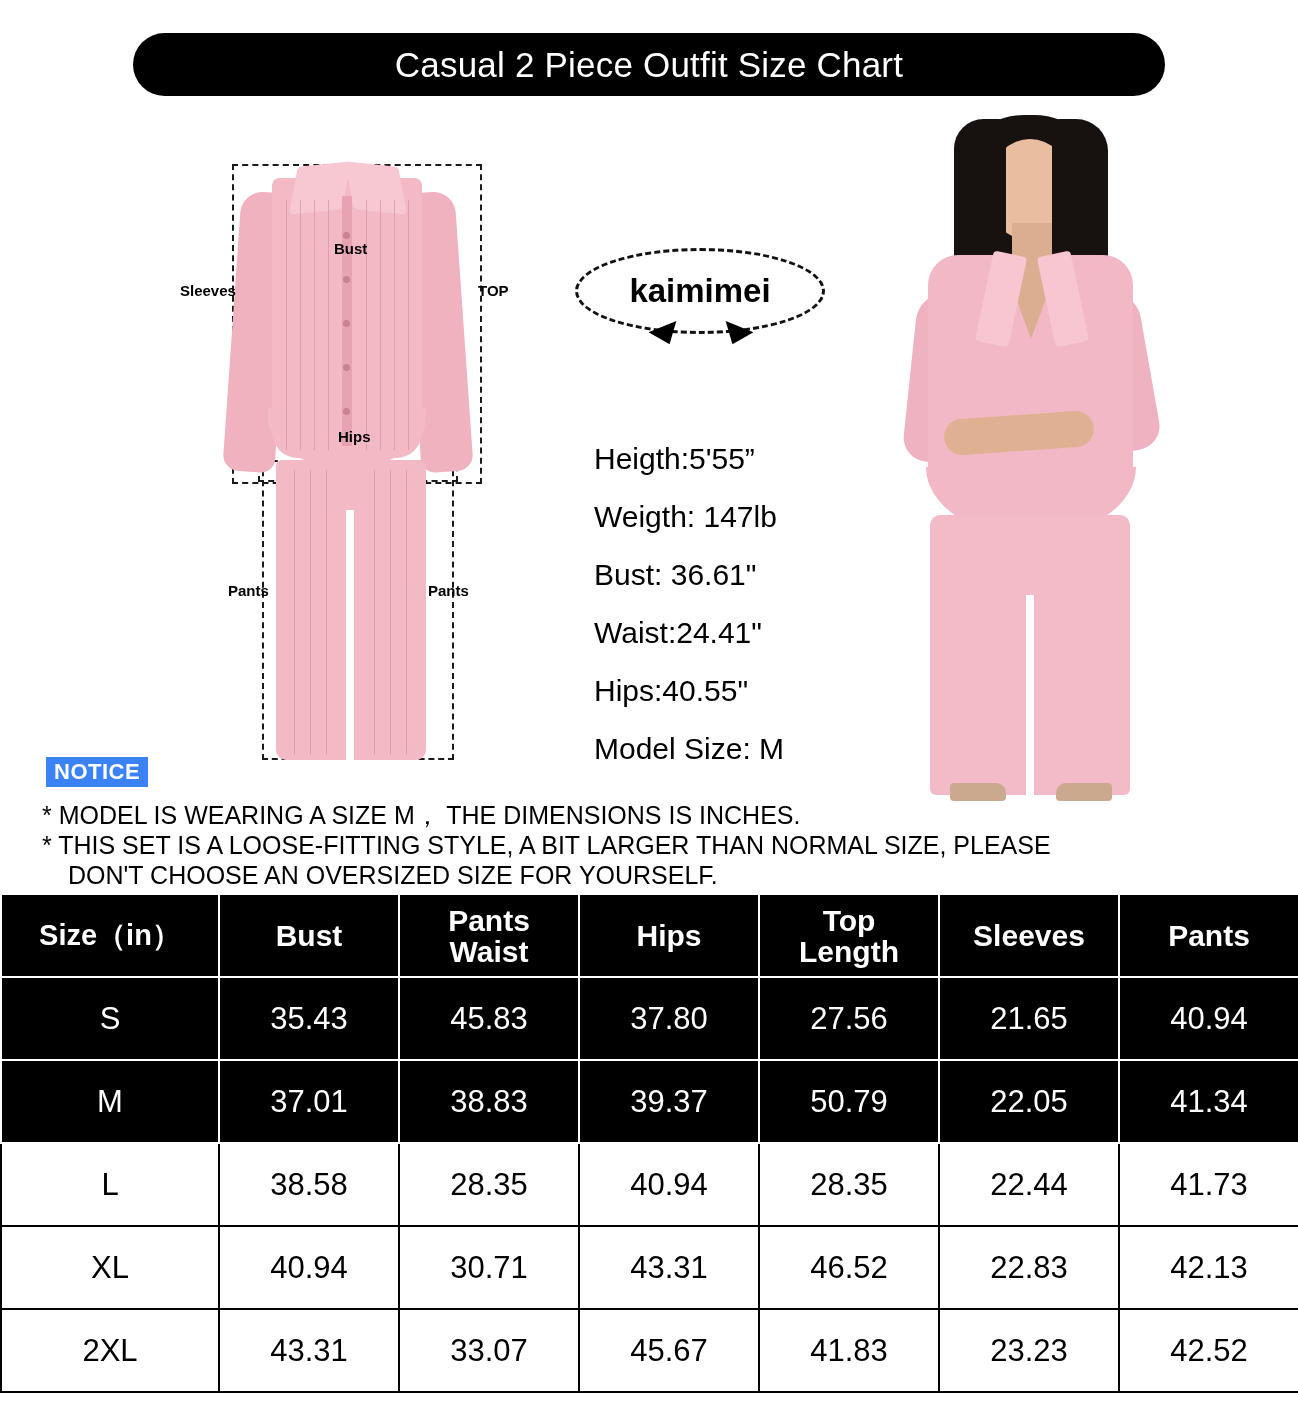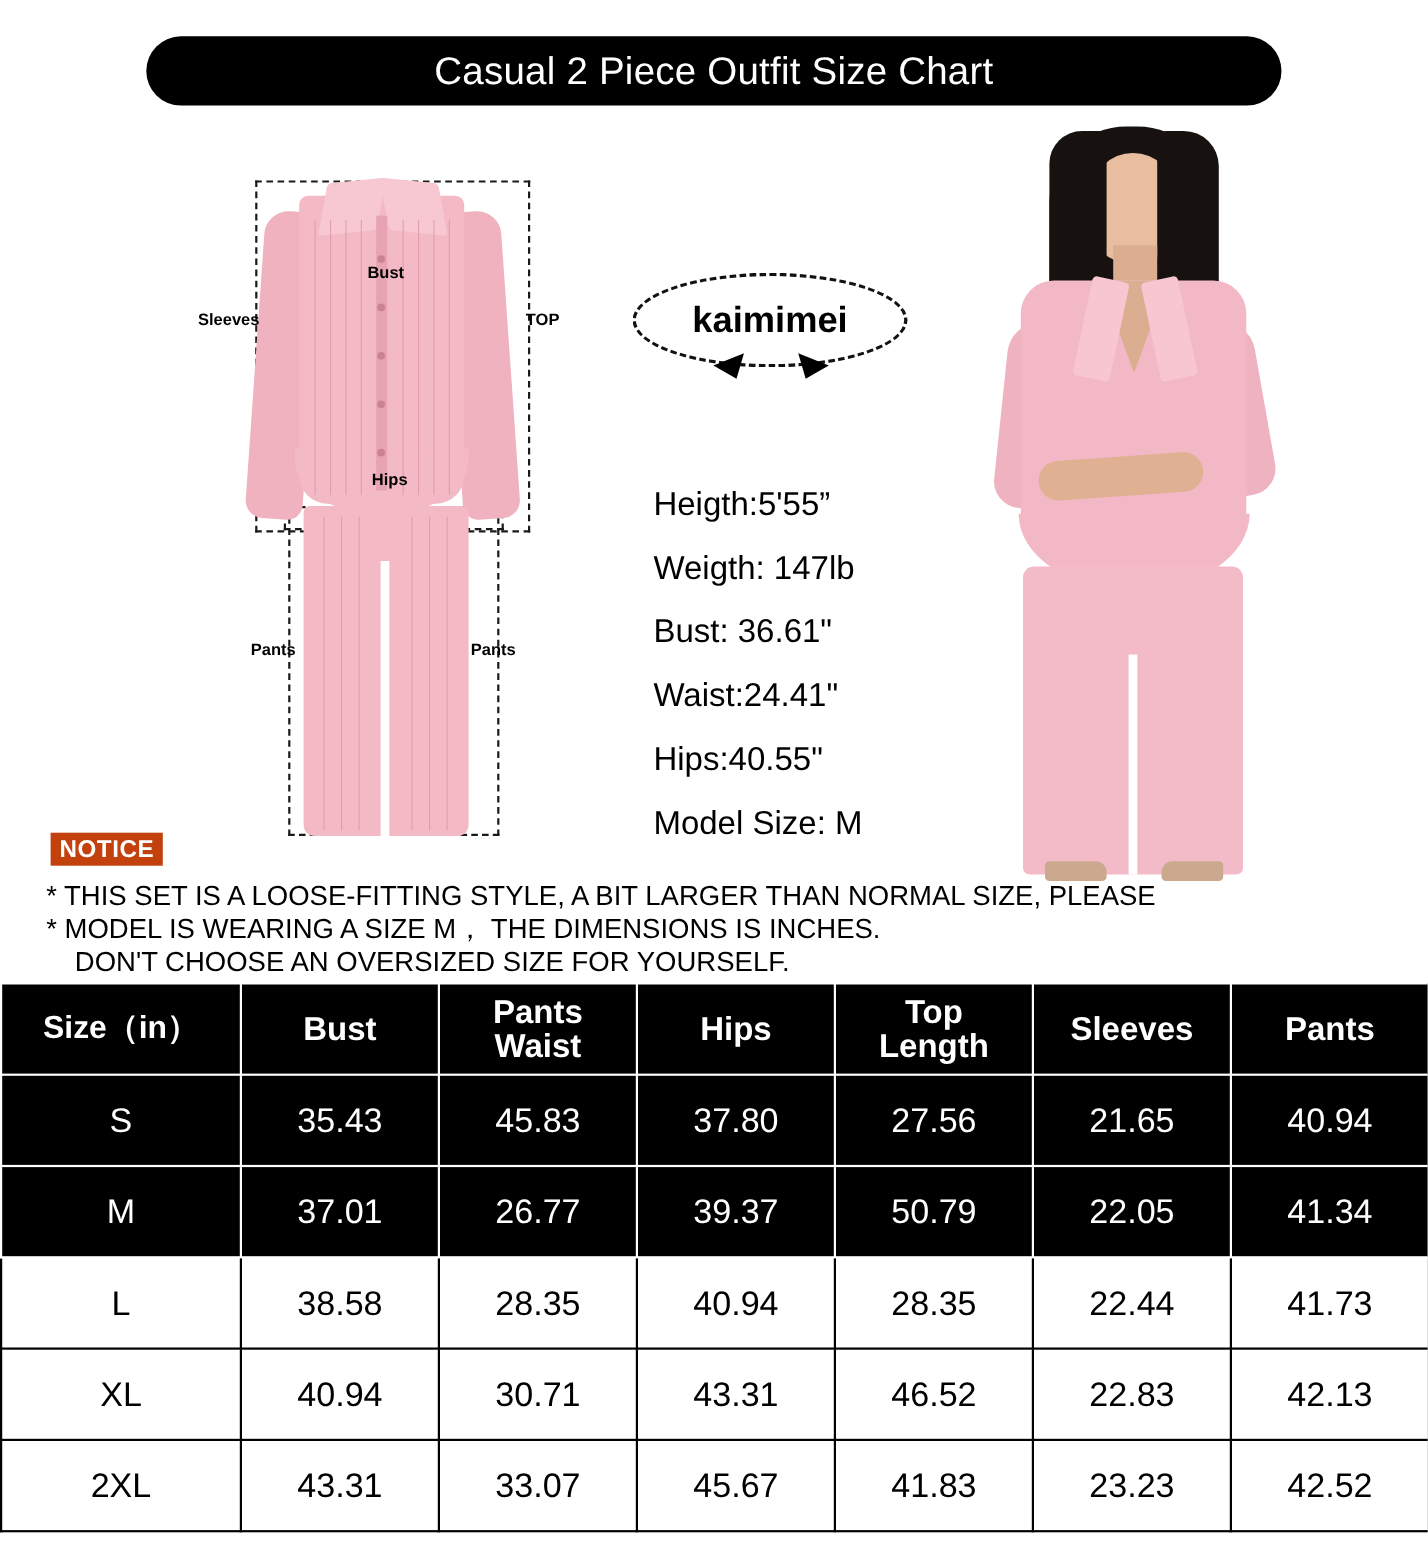--- a/index.html
+++ b/index.html
@@ -335,21 +335,21 @@
     width: 56px; height: 18px;
     background: #caa98f;
     border-radius: 10px 4px 4px 4px;
   }
 
   
   .notice-badge {
     position: absolute;
     left: 46px;
     top: 757px;
-    background: #c2410c;
+    background: #3b82f6;
     color: #ffffff;
     font-size: 22px;
     font-weight: bold;
     padding: 2px 8px;
     letter-spacing: 0.5px;
   }
   .notice-lines {
     position: absolute;
     left: 42px;
     top: 800px;
@@ -495,22 +495,22 @@
     <div class="m-hem"></div>
     <div class="m-arm"></div>
     <div class="m-pants"></div>
     <div class="m-pants-gap"></div>
     <div class="m-shoe-l"></div>
     <div class="m-shoe-r"></div>
   </div>
 
   <div class="notice-badge">NOTICE</div>
   <div class="notice-lines">
+    <p>* MODEL IS WEARING A SIZE  M，  THE DIMENSIONS IS INCHES.</p>
     <p>* THIS SET IS A LOOSE-FITTING STYLE, A BIT LARGER THAN NORMAL SIZE, PLEASE</p>
-    <p>* MODEL IS WEARING A SIZE  M，  THE DIMENSIONS IS INCHES.</p>
     <p class="indent">DON'T CHOOSE AN OVERSIZED SIZE FOR YOURSELF.</p>
   </div>
 
   <table class="size-table">
     <colgroup>
       <col class="col-size">
       <col class="col-d">
         <col class="col-d">
         <col class="col-d">
       <col class="col-d">
@@ -540,21 +540,21 @@
         <td>35.43</td>
         <td>45.83</td>
         <td>37.80</td>
         <td>27.56</td>
         <td>21.65</td>
         <td>40.94</td>
       </tr>
       <tr class="dark">
         <td>M</td>
         <td>37.01</td>
-        <td>26.77</td>
+        <td>38.83</td>
         <td>39.37</td>
         <td>50.79</td>
         <td>22.05</td>
         <td>41.34</td>
       </tr>
       <tr class="light">
         <td>L</td>
         <td>38.58</td>
         <td>28.35</td>
         <td>40.94</td>

